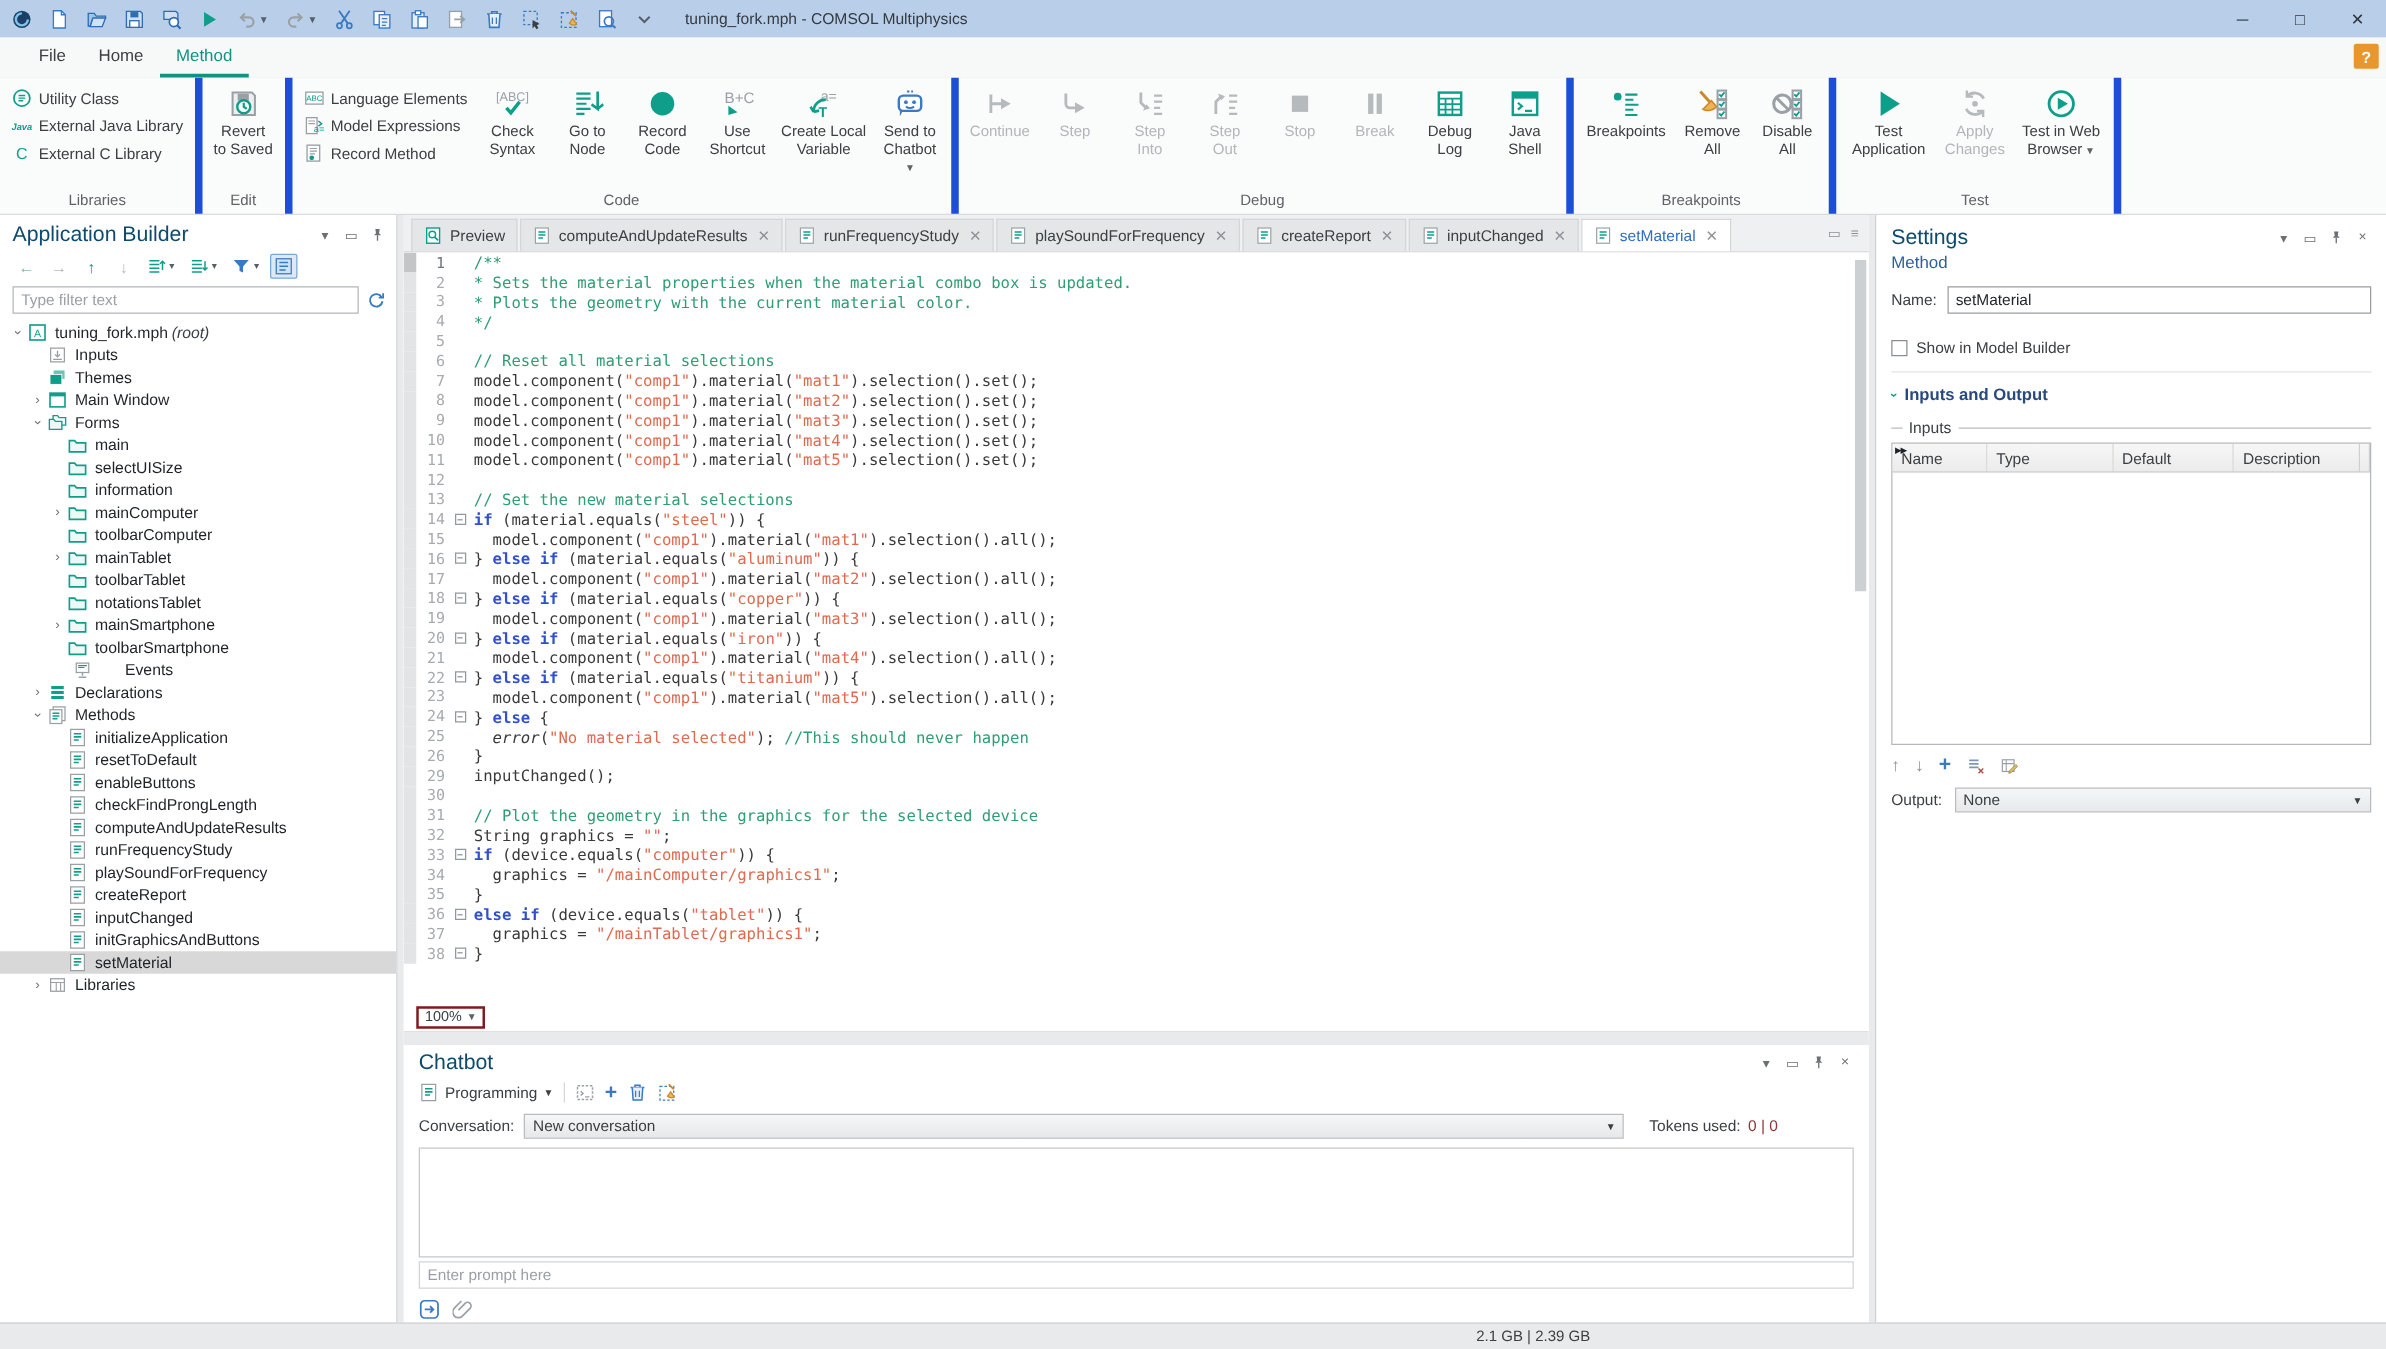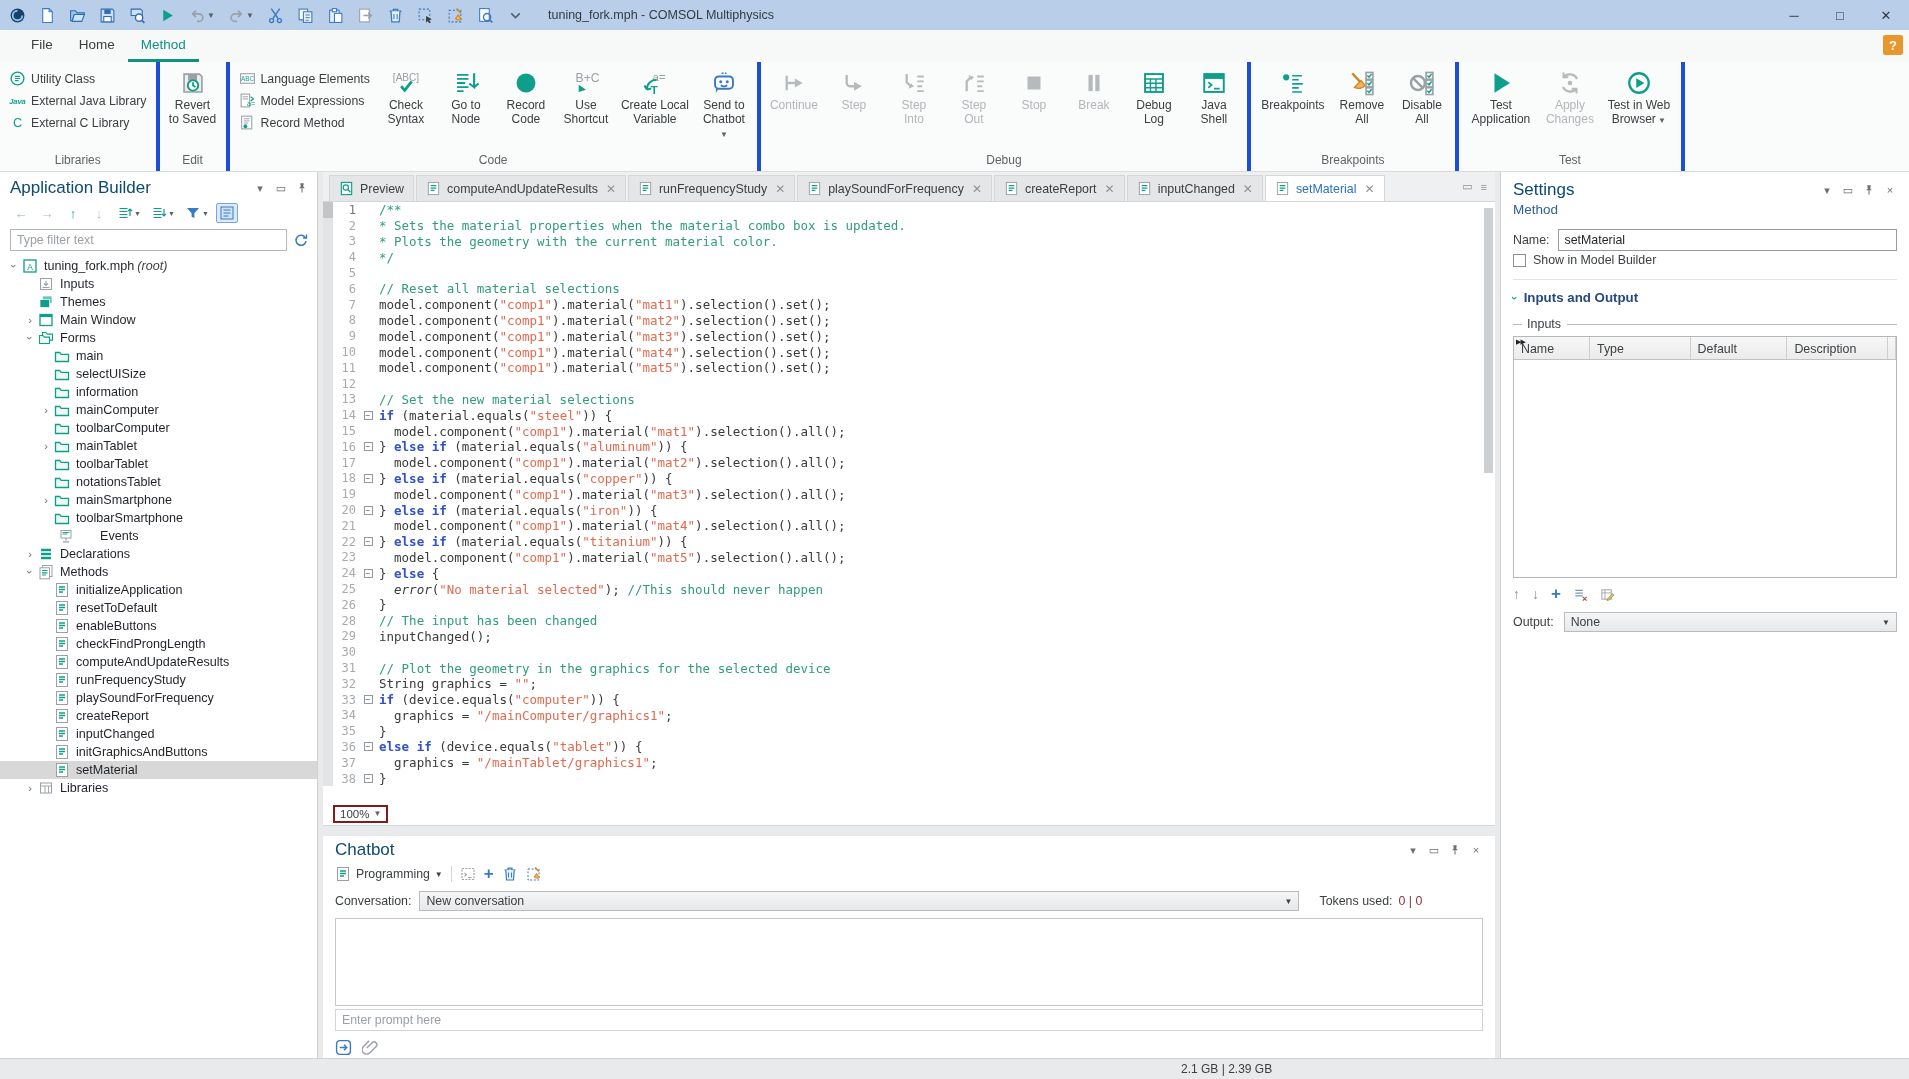--- a/index.html
+++ b/index.html
@@ -18,21 +18,21 @@
   .win-btn { width:46px; height:30px; display:flex; align-items:center; justify-content:center; font-size:13px; color:#30373d; }
 
   
   #menubar { height:32px; background:#f7f8f8; display:flex; align-items:stretch; padding-left:18px; position:relative; }
   .menu-item { display:flex; align-items:center; padding:0 13px; font-size:13.5px; color:#3c4043; border-bottom:3px solid transparent; }
   .menu-item.active { color:#119180; border-bottom-color:#119180; }
   #help-btn { position:absolute; right:6px; top:5px; width:20px; height:20px; background:#e8962e; color:#fff; font-weight:bold; font-size:13px; display:flex; align-items:center; justify-content:center; border-radius:2px; }
 
   
   #ribbon { height:110px; background:#fafbfb; border-bottom:1px solid #d9dbdd; display:flex; align-items:stretch; }
-  .rgroup { display:flex; flex-direction:column; border-right:4px solid #1d4ed8; padding:4px 4px 0 4px; }
+  .rgroup { display:flex; flex-direction:column; border-right:6px solid #1d4ed8; padding:4px 4px 0 4px; }
   .rbody { flex:1; display:flex; align-items:flex-start; gap:2px; }
   .rglabel { height:20px; text-align:center; font-size:12px; color:#5f6368; line-height:18px; }
   .rstack { display:flex; flex-direction:column; justify-content:flex-start; gap:1px; padding-top:2px; }
   .rbtn-s { display:flex; align-items:center; gap:5px; font-size:12.3px; color:#3c4043; padding:2px 5px; white-space:nowrap; }
   .rbtn-s .ic { width:17px; height:17px; }
   .rbtn-l { width:58px; min-width:52px; display:flex; flex-direction:column; align-items:center; padding:4px 3px 0 3px; }
   .rbtn-l .ic { width:26px; height:26px; margin-bottom:3px; }
   .rbtn-l .lbl { font-size:12px; line-height:13.5px; text-align:center; white-space:pre-line; color:#3c4043; }
   .rbtn-l.wide { width:76px; }
   .rbtn-l.disabled .lbl { color:#b2b6ba; }
@@ -108,21 +108,21 @@
   #cb-messages { border:1px solid #c6c8ca; background:#fff; height:88px; margin-top:5px; }
   #cb-prompt { border:1px solid #d2d4d6; height:22px; margin-top:3px; width:100%; font-size:12.3px; padding:0 6px; font-family:inherit; color:#7f1d1d; }
   #cb-prompt::placeholder { color:#9aa0a6; }
   #cb-actions { display:flex; align-items:center; gap:10px; margin-top:8px; }
   #cb-actions .ic { width:17px; height:17px; }
 
   
   #settings-sub { font-size:13.5px; color:#2d5f9e; margin-top:2px; }
   #name-row { display:flex; align-items:center; gap:8px; margin-top:12px; }
   #name-input { flex:1; height:22px; border:1px solid #9a9da0; font-size:12.4px; padding:0 6px; font-family:inherit; color:#1f2328; }
-  #cb-show-row { display:flex; align-items:flex-end; gap:7px; margin-top:2px; }
+  #cb-show-row { display:flex; align-items:flex-end; gap:7px; margin-top:20px; }
   .checkbox { width:13px; height:13px; border:1px solid #8a8e92; background:#fff; }
   #settings-divider { border-top:1px solid #e2e4e6; margin-top:12px; }
   #section-hdr { display:flex; align-items:center; gap:7px; margin-top:10px; font-size:13.3px; font-weight:bold; color:#27497e; }
   #section-hdr .chev { color:#0f9e8a; font-size:11px; transform:rotate(90deg); display:inline-block; }
   #inputs-label-row { display:flex; align-items:center; margin-top:12px; font-size:12.5px; color:#3c4043; }
   #inputs-label-row .dash { width:9px; border-top:1px solid #b9bcbf; margin-right:5px; }
   #inputs-label-row .rule { flex:1; border-top:1px solid #b9bcbf; margin-left:6px; }
   #inputs-table { margin-top:5px; border:1px solid #b5b8ba; height:242px; position:relative; overflow:hidden; background:#fff; }
   #it-head { display:flex; height:23px; border-bottom:1px solid #bfc2c4; }
   .it-th { background:linear-gradient(#f7f7f7,#ebebeb); border-right:1px solid #cfcfcf; font-size:12.4px; color:#3c4043; display:flex; align-items:flex-end; padding:0 0 3px 7px; overflow:hidden; white-space:nowrap; }
@@ -1234,26 +1234,20 @@
             <span class="ct"><span class="pl">  </span><span class="fn">error</span><span class="pl">(</span><span class="st">"No material selected"</span><span class="pl">); </span><span class="cm">//This should never happen</span></span>
           </div>
           <div class="cl">
             <span class="mstrip"></span>
             <span class="ln">26</span>
             <span class="fldc"></span>
             <span class="ct"><span class="pl">}</span></span>
           </div>
           <div class="cl">
             <span class="mstrip"></span>
-            <span class="ln">28</span>
-            <span class="fldc"></span>
-            <span class="ct"><span class="cm">// The input has been changed</span></span>
-          </div>
-          <div class="cl">
-            <span class="mstrip"></span>
             <span class="ln">29</span>
             <span class="fldc"></span>
             <span class="ct"><span class="pl">inputChanged();</span></span>
           </div>
           <div class="cl">
             <span class="mstrip"></span>
             <span class="ln">30</span>
             <span class="fldc"></span>
             <span class="ct"></span>
           </div>

